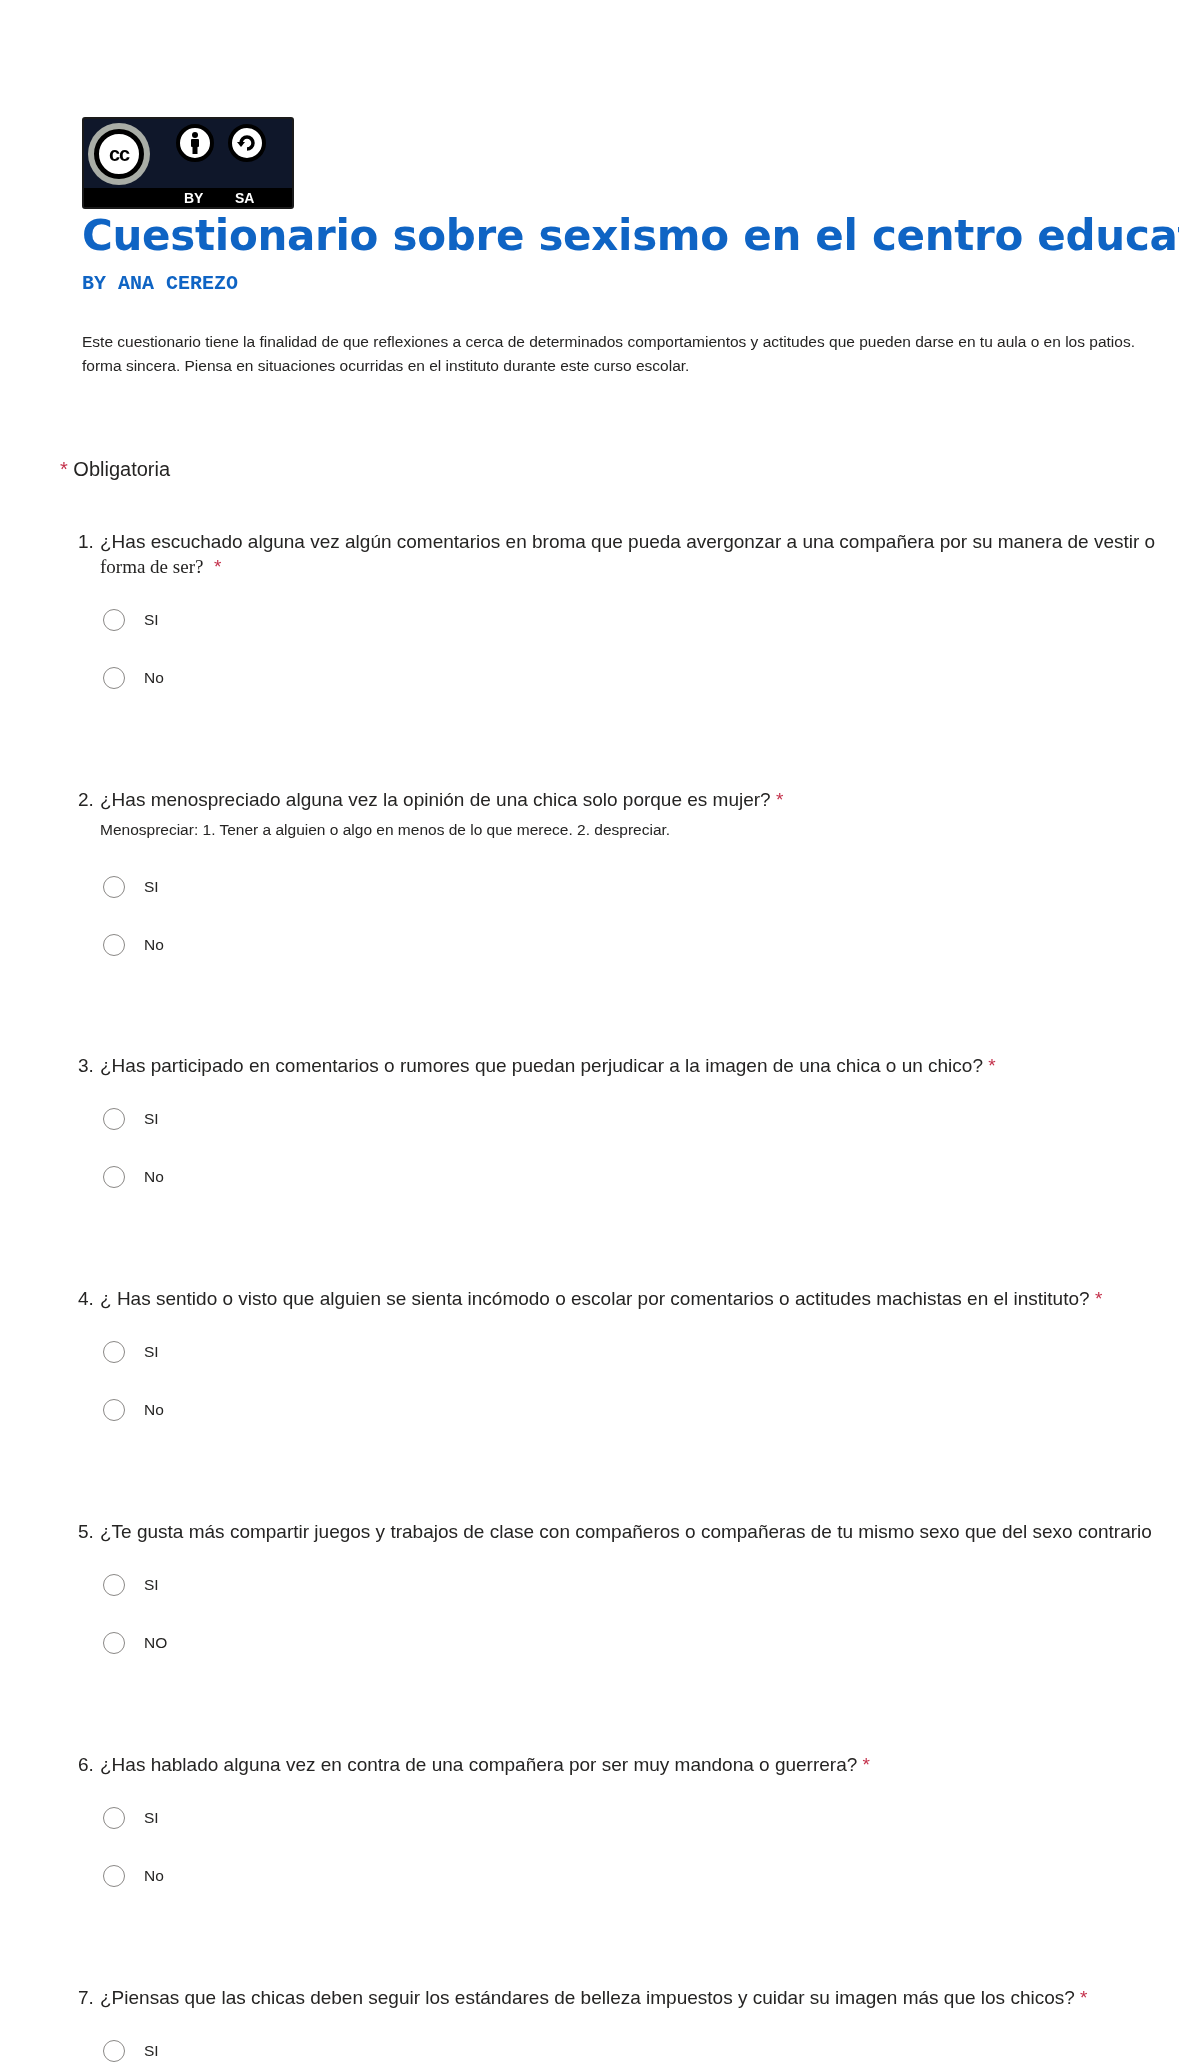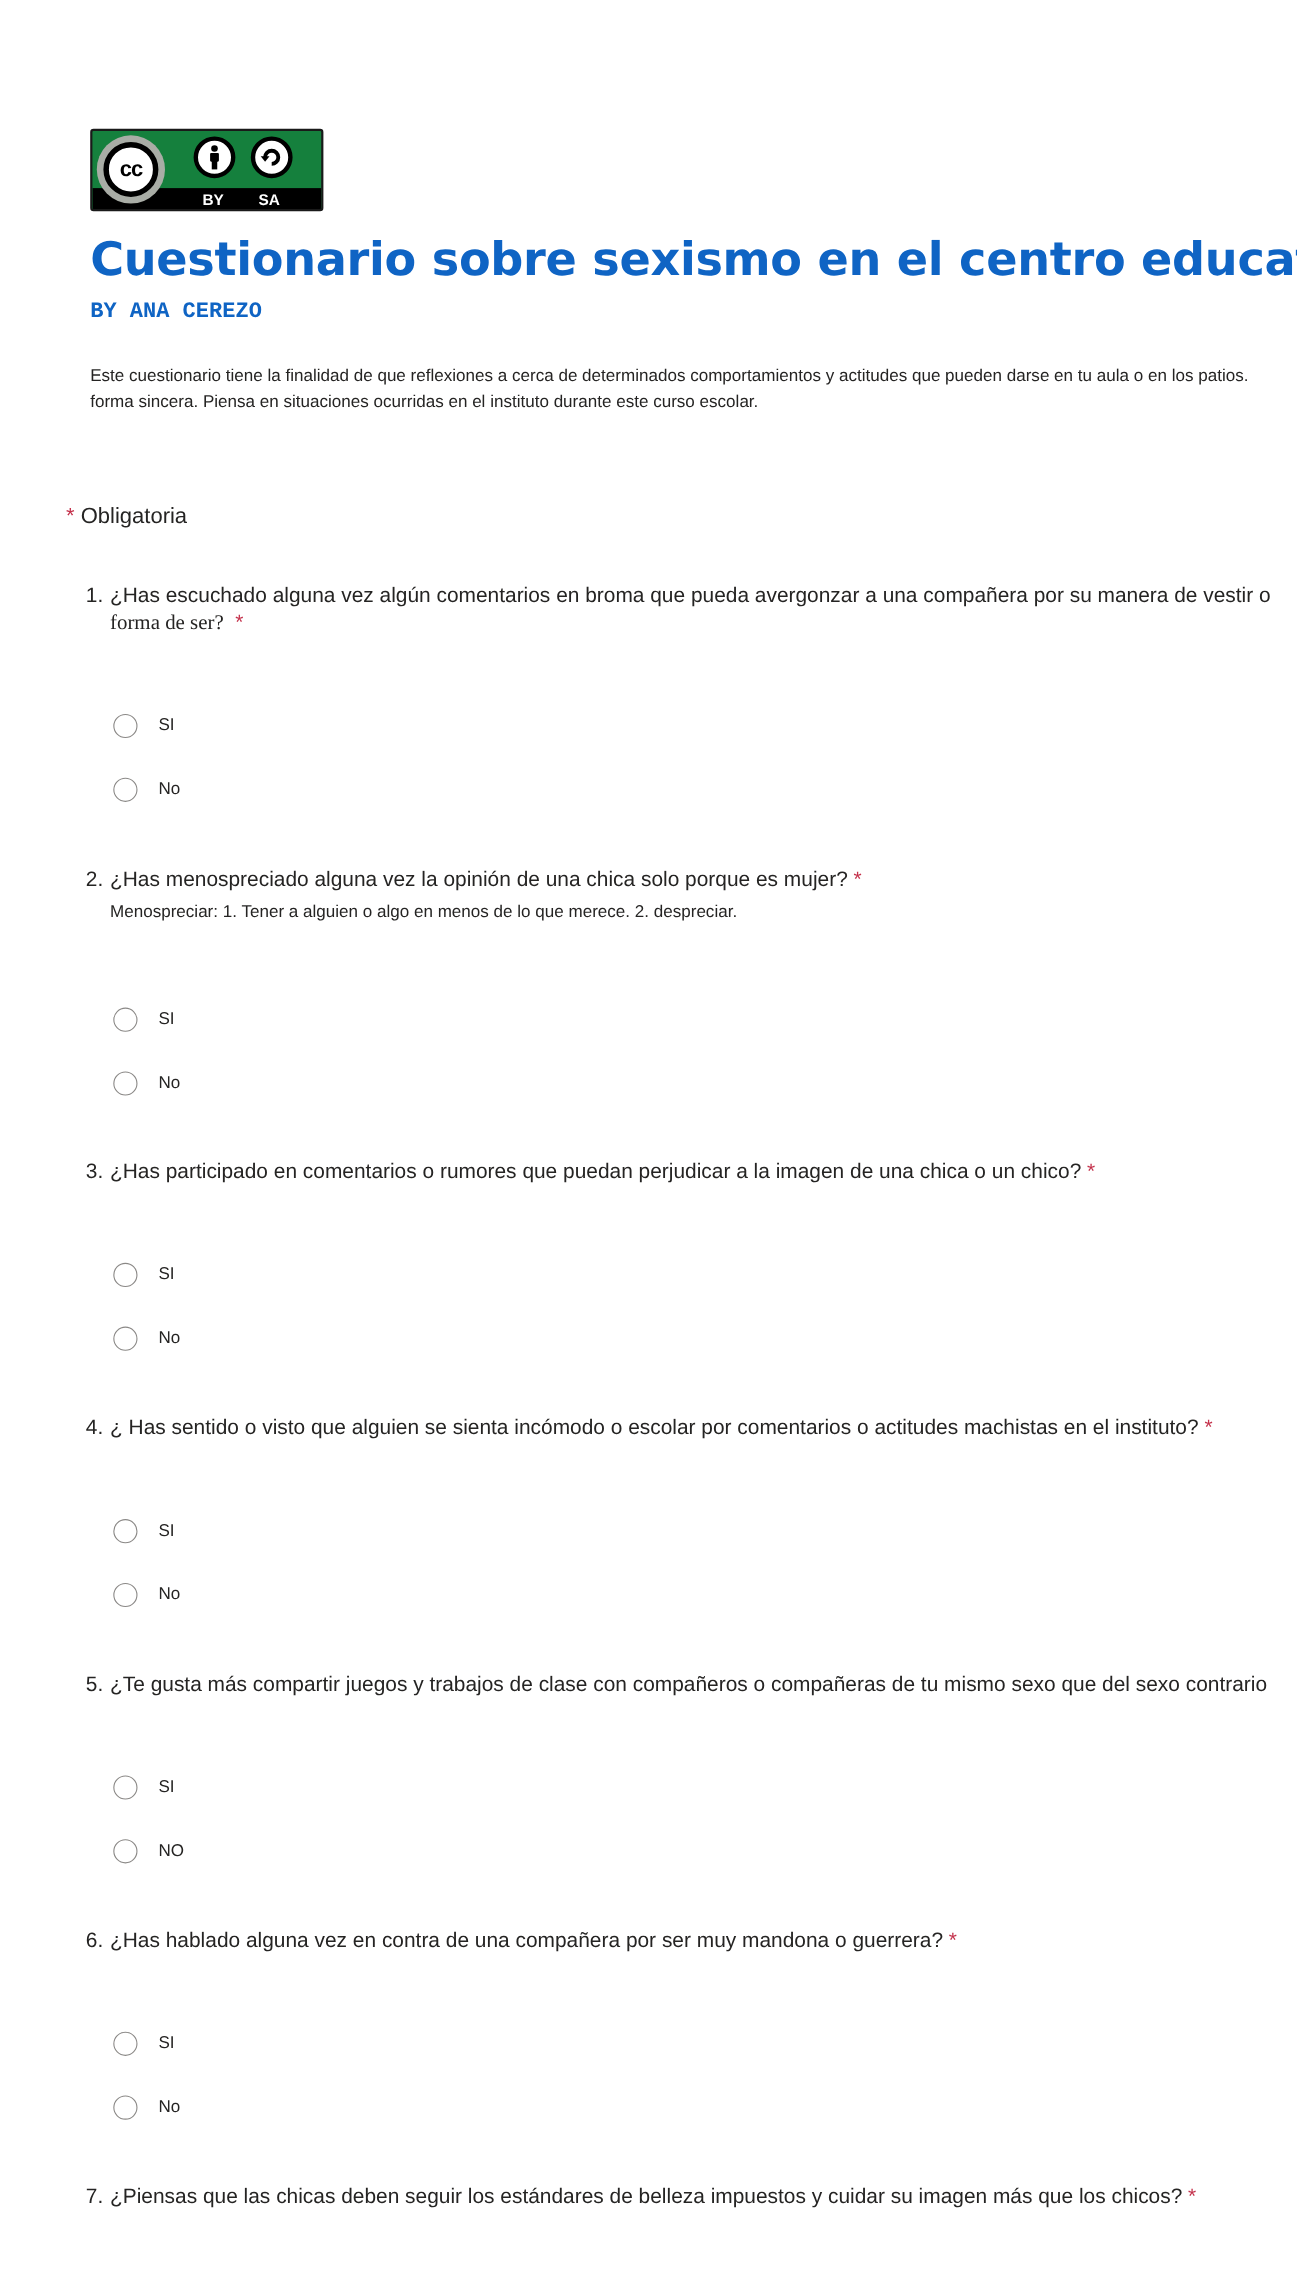--- a/index.html
+++ b/index.html
@@ -23,24 +23,24 @@
       height: 2069px;
       overflow: hidden;
     }
 
     
     .cc-badge {
       position: absolute;
       left: 82px;
       top: 117px;
       width: 212px;
-      height: 75px;
+      height: 92px;
       border: 2px solid #1a1a1a;
       border-radius: 3px;
-      background: #15803d;
+      background: #0f172a;
       overflow: hidden;
       box-sizing: border-box;
     }
     .cc-badge .bottom-strip {
       position: absolute;
       left: 0; right: 0; bottom: 0;
       height: 19px;
       background: #000;
     }
     .cc-badge .cc-circle {
@@ -174,21 +174,20 @@
       font-size: 15.5px;
       color: #252423;
       white-space: nowrap;
     }
     .option {
       position: absolute;
       left: 25px;
       display: flex;
       align-items: center;
       height: 26px;
-      margin-top: 40px;
     }
     .radio {
       width: 22px;
       height: 22px;
       border-radius: 50%;
       border: 1.5px solid #8a8886;
       box-sizing: border-box;
       background: #fff;
       cursor: pointer;
     }

